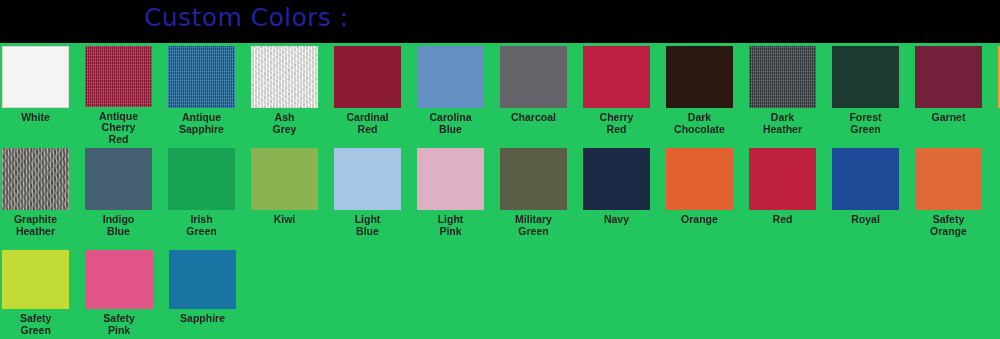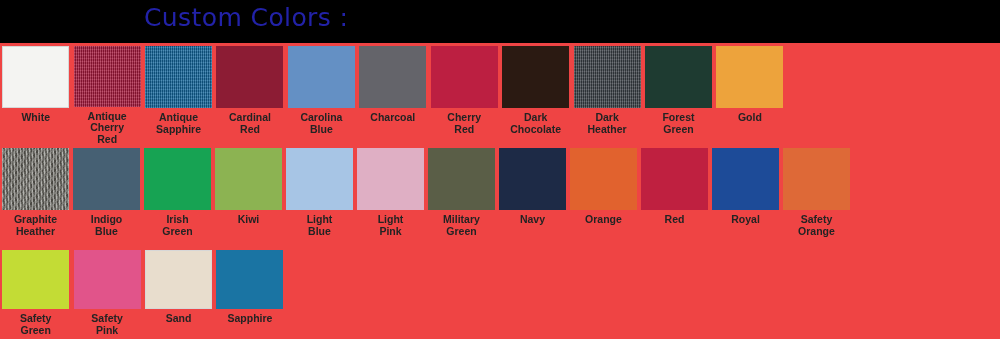--- a/index.html
+++ b/index.html
@@ -11,21 +11,21 @@
     width: 1000px;
     height: 339px;
     overflow: hidden;
     font-family: "Liberation Sans", sans-serif;
   }
 
   #page {
     position: relative;
     width: 1000px;
     height: 339px;
-    background: #ef4444;
+    background: #22c55e;
   }
 
   
   .header-bar {
     position: absolute;
     left: 0;
     top: 0;
     width: 1000px;
     height: 43px;
     background: #000000;
@@ -47,20 +47,21 @@
   
   .grid {
     position: absolute;
     left: 0;
     top: 43px;
     width: 1000px;
   }
   .row {
     display: flex;
     width: 840px;
+    gap: 12px;
   }
   .row-1, .row-2 { height: 102px; }
   .row-3 { height: 92px; }
 
   .cell {
     width: 71.43px;
     display: flex;
     flex-direction: column;
     align-items: center;
     box-sizing: border-box;
@@ -172,20 +173,25 @@
           <div class="label">Antique
 Cherry
 Red</div>
         </div>
         <div class="cell">
           <div class="swatch tex-rib" style="background-color: rgb(18, 103, 158);"></div>
           <div class="label">Antique
 Sapphire</div>
         </div>
         <div class="cell">
+          <div class="swatch bordered tex-speck" style="background-color: rgb(235, 235, 232);"></div>
+          <div class="label">Ash
+Grey</div>
+        </div>
+        <div class="cell">
           <div class="swatch" style="background-color: rgb(140, 28, 52);"></div>
           <div class="label">Cardinal
 Red</div>
         </div>
         <div class="cell">
           <div class="swatch" style="background-color: rgb(100, 144, 196);"></div>
           <div class="label">Carolina
 Blue</div>
         </div>
         <div class="cell">
@@ -206,20 +212,24 @@
           <div class="swatch tex-rib" style="background-color: rgb(59, 65, 71);"></div>
           <div class="label">Dark
 Heather</div>
         </div>
         <div class="cell">
           <div class="swatch" style="background-color: rgb(30, 59, 49);"></div>
           <div class="label">Forest
 Green</div>
         </div>
         <div class="cell">
+          <div class="swatch" style="background-color: rgb(116, 32, 58);"></div>
+          <div class="label">Garnet</div>
+        </div>
+        <div class="cell">
           <div class="swatch" style="background-color: rgb(237, 163, 60);"></div>
           <div class="label">Gold</div>
         </div>
       </div>
     <div class="row row-2">
         <div class="cell">
           <div class="swatch tex-mottle" style="background-color: rgb(110, 108, 100);"></div>
           <div class="label">Graphite
 Heather</div>
         </div>
@@ -279,23 +289,19 @@
           <div class="swatch" style="background-color: rgb(195, 220, 53);"></div>
           <div class="label">Safety
 Green</div>
         </div>
         <div class="cell">
           <div class="swatch" style="background-color: rgb(225, 84, 138);"></div>
           <div class="label">Safety
 Pink</div>
         </div>
         <div class="cell">
-          <div class="swatch bordered" style="background-color: rgb(232, 221, 205);"></div>
-          <div class="label">Sand</div>
-        </div>
-        <div class="cell">
           <div class="swatch" style="background-color: rgb(26, 116, 163);"></div>
           <div class="label">Sapphire</div>
         </div>
       </div>
   </div>
 
 </div>
 
 </body></html>

